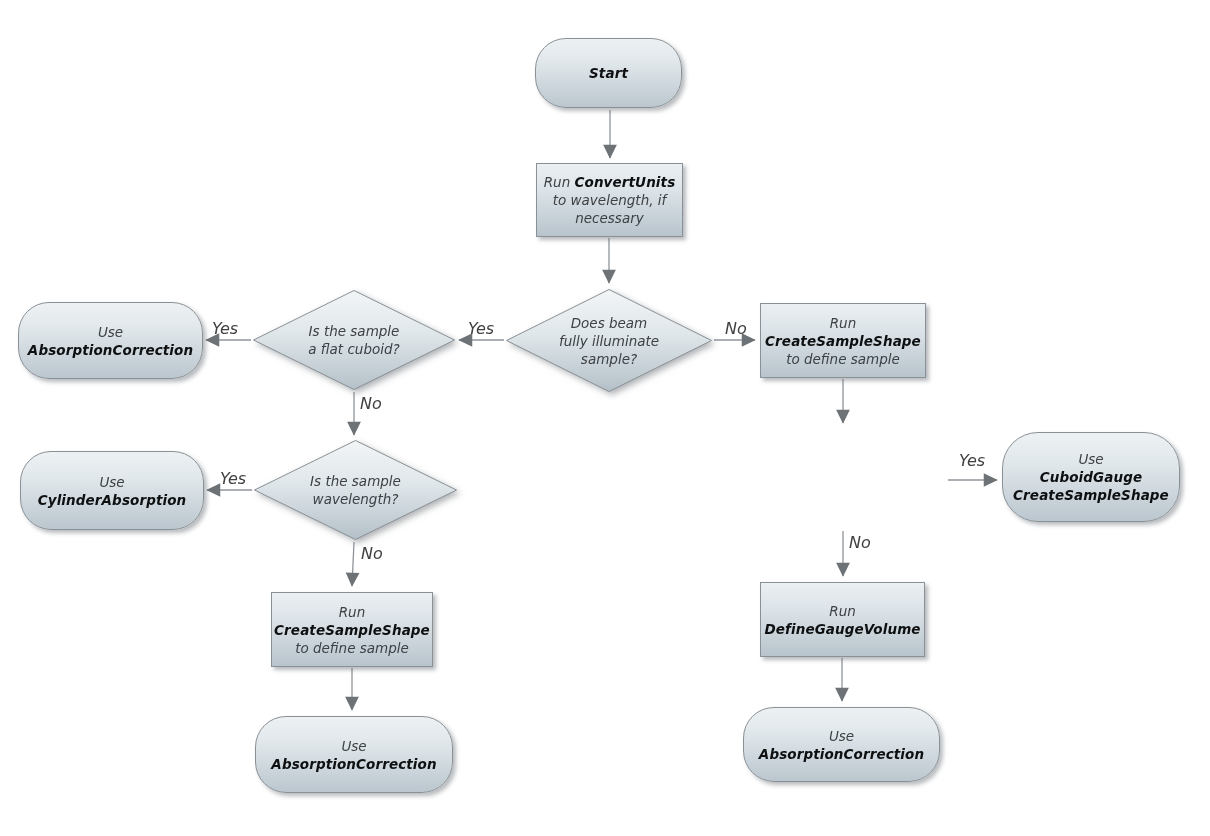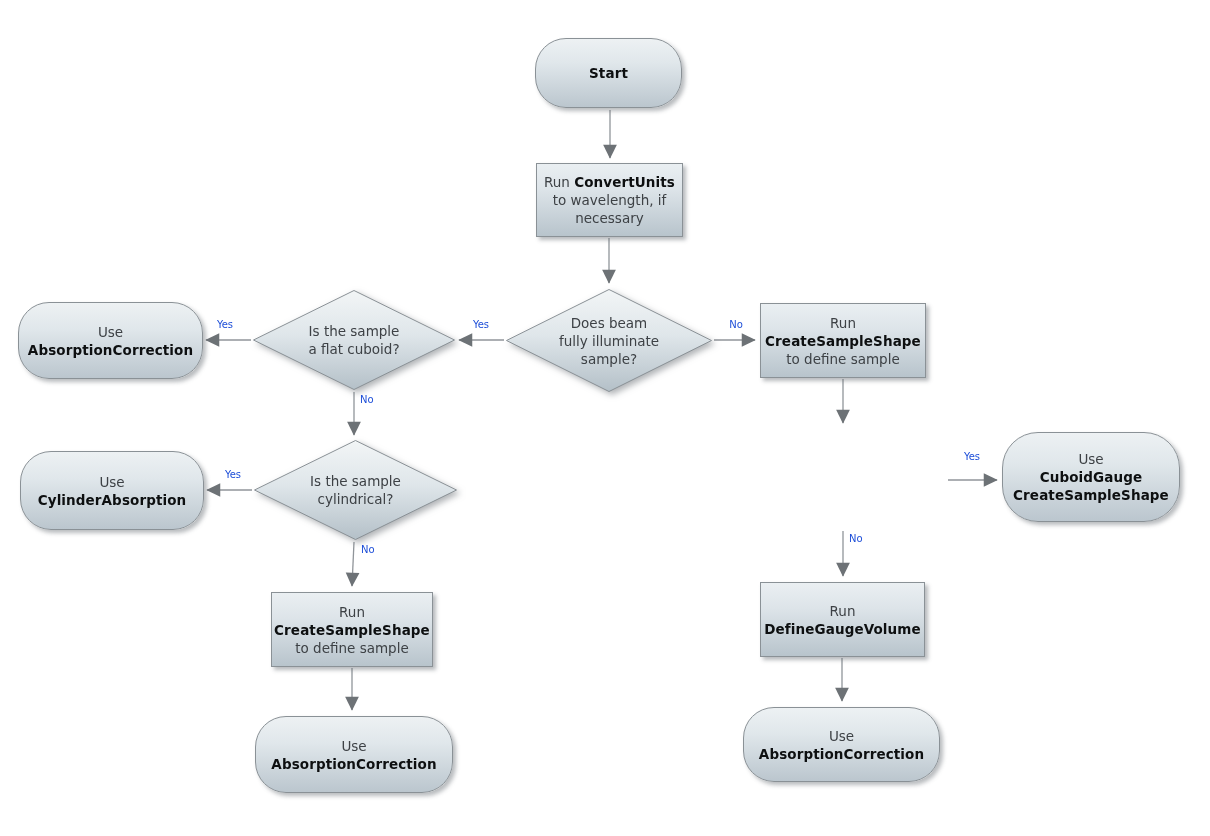--- a/index.html
+++ b/index.html
@@ -1,38 +1,38 @@
 <!DOCTYPE html>
 <html><head>
 <meta charset="utf-8">
 <style>
   html,body{margin:0;padding:0;background:#ffffff;}
   body{font-family:"DejaVu Sans","Liberation Sans",sans-serif;}
-  .canvas{position:relative;width:1210px;height:836px;background:#ffffff;overflow:hidden;}
+  .canvas{position:relative;width:1210px;height:836px;background:#ffffff;overflow:hidden;font-style:italic;}
   .connectors{position:absolute;left:0;top:0;z-index:0;}
   .node{
     position:absolute;display:flex;align-items:center;justify-content:center;
     text-align:center;font-size:13.5px;line-height:18px;color:#3d4145;z-index:1;
     box-sizing:border-box;
   }
   .node b{color:#0d0f10;font-weight:700;letter-spacing:.1px;}
   .rect{
     background:linear-gradient(180deg,#eaeff2 0%,#dde4e9 35%,#b8c4cc 100%);
     border:1px solid #8a9196;
     box-shadow:3px 3px 4px rgba(98,104,110,.45);
   }
   .stadium{
     background:linear-gradient(180deg,#edf1f3 0%,#e0e7eb 35%,#bbc6ce 100%);
     border:1px solid #8a9196;border-radius:31px;
     box-shadow:3px 3px 4px rgba(98,104,110,.45);
   }
   .diamond{background:none;border:none;box-shadow:none;}
   .diamond > svg{position:absolute;left:0;top:0;filter:drop-shadow(3px 3px 3px rgba(98,104,110,.5));}
   .dtext{position:relative;z-index:2;}
-  .elabel{position:absolute;font-size:10px;color:#1d4ed8;z-index:2;transform:translateX(-50%);white-space:nowrap;}
+  .elabel{position:absolute;font-size:16px;color:#404040;z-index:2;transform:translateX(-50%);white-space:nowrap;}
   .elabel.left{transform:none;}
 </style>
 </head>
 <body>
 
 <div class="canvas">
 
   <svg class="connectors" width="1210" height="836">
     <defs>
       <marker id="ah" viewBox="0 0 10 10" refX="8.5" refY="5" markerWidth="13" markerHeight="12" orient="auto">
@@ -100,21 +100,21 @@
       <div><b>AbsorptionCorrection</b></div>
     </div>
   </div>
 
   <div class="node diamond" style="left:253px;top:439px;width:205px;height:102px;">
     <svg width="205" height="102">
       <polygon points="102.5,1.5 203.5,51 102.5,100.5 1.5,51" fill="url(#diamondGrad)" stroke="#8a9196" stroke-width="1"></polygon>
     </svg>
     <div class="dtext">
       <div>Is the sample</div>
-      <div>cylindrical?</div>
+      <div>wavelength?</div>
     </div>
   </div>
 
   <div class="node stadium" style="left:20px;top:451px;width:184px;height:79px;">
     <div>
       <div>Use</div>
       <div><b>CylinderAbsorption</b></div>
     </div>
   </div>
 

